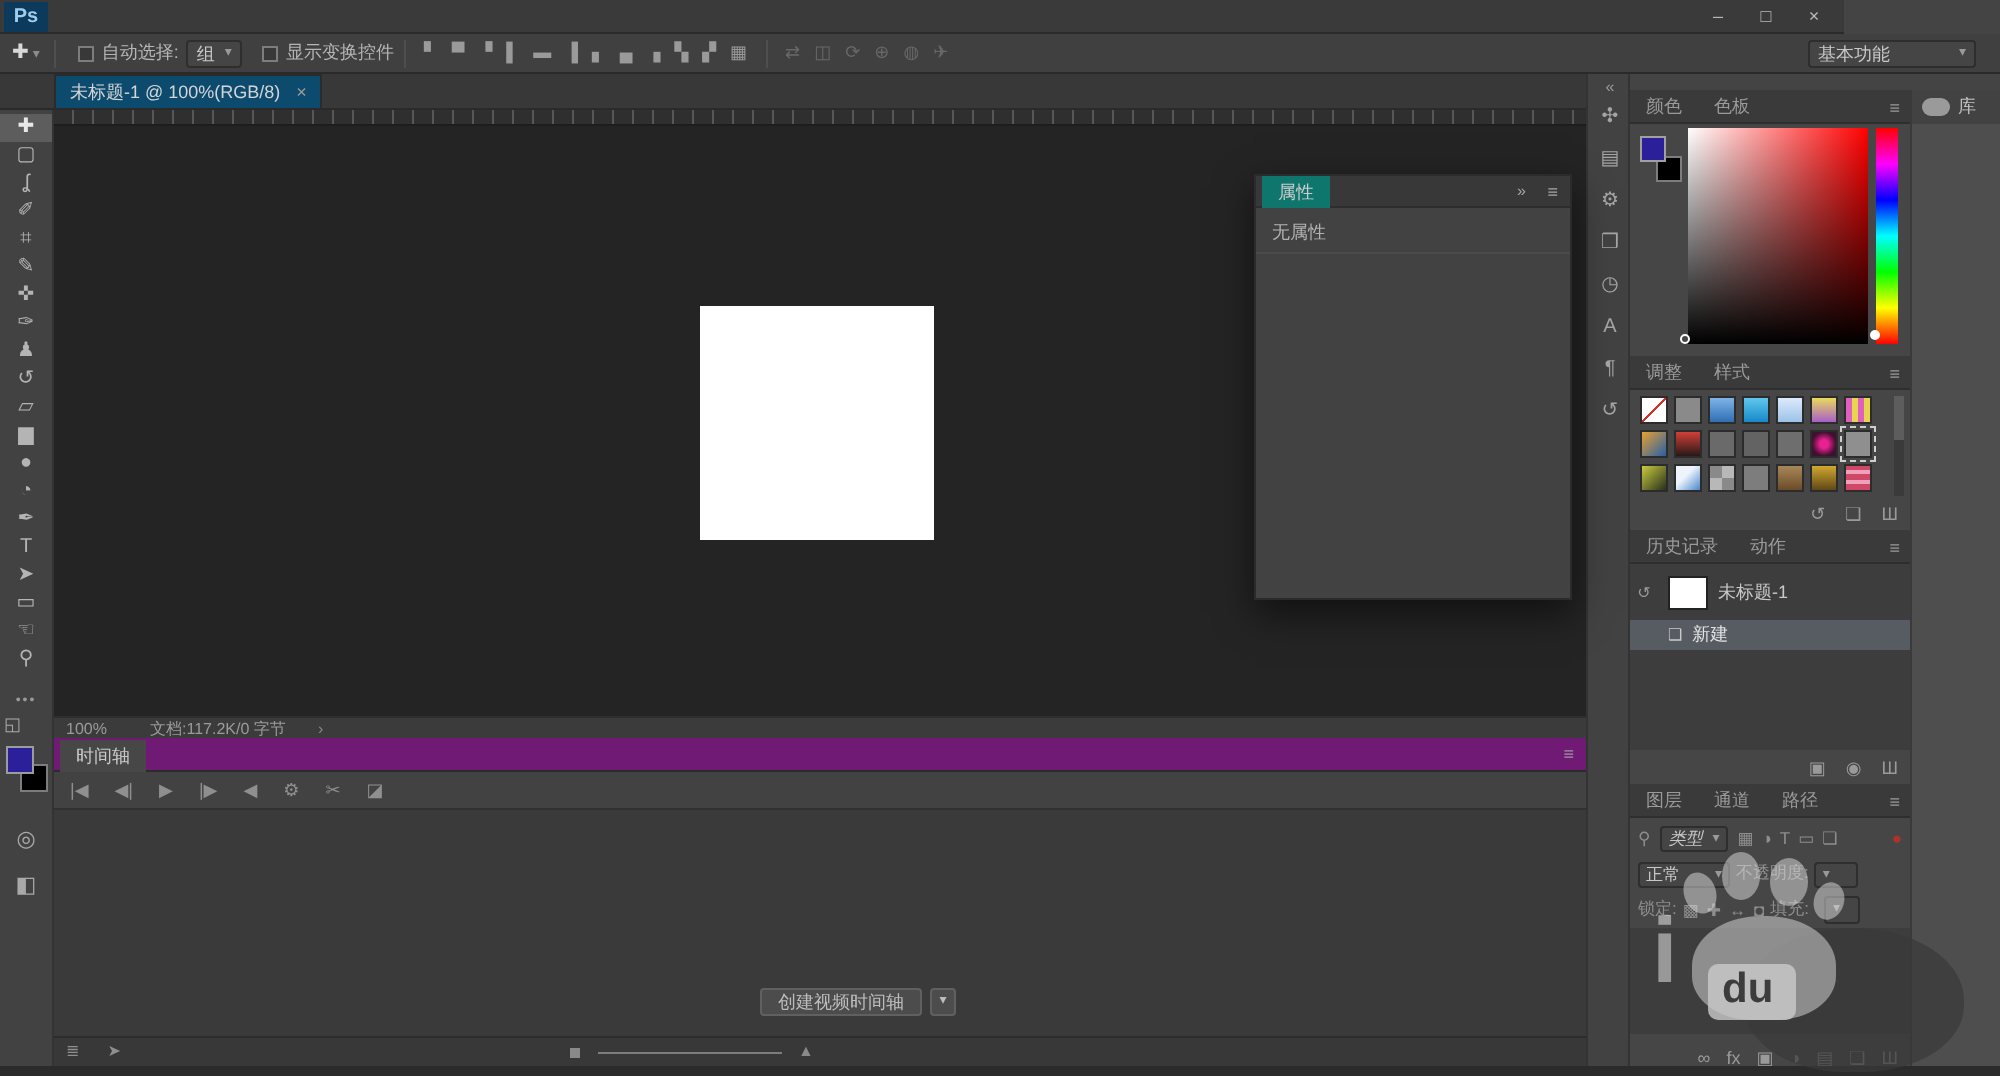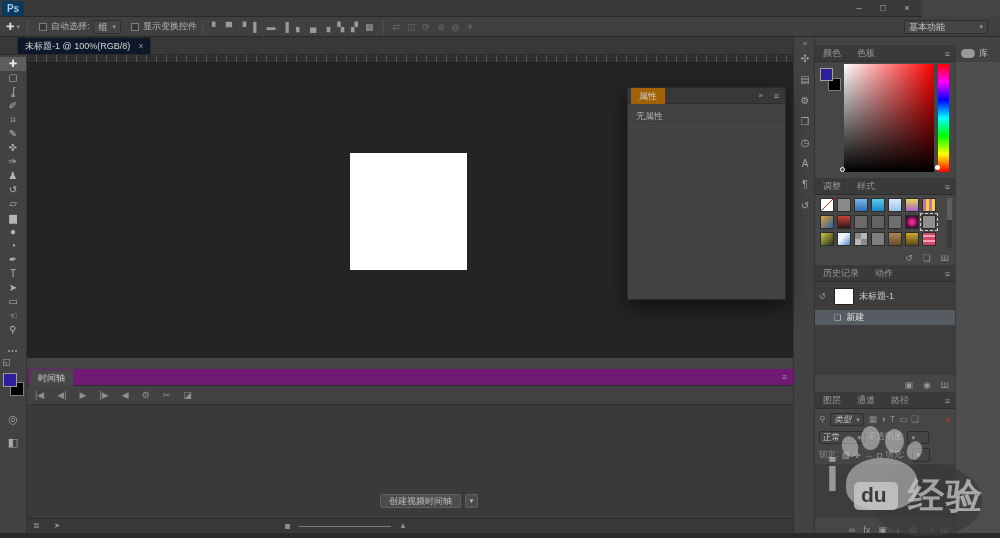--- a/index.html
+++ b/index.html
@@ -21,21 +21,21 @@
   .dd { background:#454545; border:1px solid #2e2e2e; border-radius:2px; height:14px; line-height:12px; padding:0 4px; color:#c8c8c8; display:inline-flex; align-items:center; gap:5px; margin:0 4px; }
   .dd .car { font-size:7px; color:#999; }
   #tool-badge { margin-left:6px; color:#d8d8d8; font-size:10px; }
   #tool-badge-car { font-size:7px; color:#8b8b8b; margin:0 2px; }
   .icon-row { display:flex; gap:7px; margin:0 4px; }
   .icon-row span { font-size:9px; color:#9a9a9a; }
   .icon-row.dimset span { color:#686868; }
   #workspace-dd { margin-left:auto; margin-right:12px; width:84px; justify-content:space-between; }
 
   #tabbar { left:0; top:37px; width:793px; height:18px; background:#383838; border-bottom:1px solid #2a2a2a; display:flex; align-items:flex-end; }
-  #doc-tab { margin-left:17px; background:#0f172a; color:#d5d5d5; font-size:9px; height:17px; line-height:17px; padding:0 7px; display:flex; gap:8px; align-items:center; border:1px solid #2b2b2b; border-bottom:none; }
+  #doc-tab { margin-left:27px; background:#0c4a6e; color:#d5d5d5; font-size:9px; height:17px; line-height:17px; padding:0 7px; display:flex; gap:8px; align-items:center; border:1px solid #2b2b2b; border-bottom:none; }
   #doc-tab .x { color:#9a9a9a; font-size:9px; }
 
   
   #leftcol { left:0; top:55px; width:27px; height:478px; background:#424242; border-right:1px solid #333; }
   #tool-list { position:absolute; left:0; top:2px; width:26px; display:flex; flex-direction:column; }
   #tool-list span { height:14px; line-height:14px; text-align:center; font-size:10px; color:#b4b4b4; }
   #tool-list span.selected { background:#5d5d5d; color:#e8e8e8; }
   #more-tools { left:0; top:292px; width:26px; text-align:center; color:#9a9a9a; font-size:7px; letter-spacing:1px; }
   #mini-swap { left:2px; top:302px; font-size:9px; color:#a9a9a9; }
   #big-fg { left:3px; top:318px; width:14px; height:14px; border:1px solid #9c9c9c; z-index:3; }
@@ -131,21 +131,21 @@
 
   
   #lib-col { left:955px; top:45px; width:45px; height:493px; background:#4e4e4e; border-left:1px solid #3a3a3a; }
   #lib-head { position:absolute; left:0; top:0; width:45px; height:17px; background:#424242; display:flex; align-items:center; gap:4px; padding-left:5px; }
   #lib-logo { width:14px; height:9px; background:#9a9a9a; border-radius:5px; }
   #lib-label { color:#c2c2c2; font-size:9px; }
 
   
   #props { left:627px; top:87px; width:159px; height:213px; background:#424242; border:1px solid #2b2b2b; box-shadow:0 7px 18px rgba(0,0,0,.55); z-index:40; }
   #props-head { position:absolute; left:0; top:0; width:157px; height:16px; background:#383838; border-bottom:1px solid #2d2d2d; }
-  #props-tab { position:absolute; left:3px; top:0; height:16px; line-height:16px; background:#a16207; color:#cccccc; font-size:9px; padding:0 8px; }
+  #props-tab { position:absolute; left:3px; top:0; height:16px; line-height:16px; background:#0f766e; color:#cccccc; font-size:9px; padding:0 8px; }
   #props-coll { position:absolute; right:22px; top:3px; color:#a5a5a5; font-size:8px; }
   #props-menu { position:absolute; right:6px; top:3px; color:#a5a5a5; font-size:9px; }
   #props-empty { position:absolute; left:8px; top:22px; color:#b2b2b2; font-size:9px; }
   #props-div { position:absolute; left:0; top:38px; width:157px; height:1px; background:#4b4b4b; }
 
   
   #watermark { left:820px; top:420px; width:180px; height:118px; z-index:90; pointer-events:none; opacity:.8; }
   .wm-light { background:rgba(225,225,225,.62); position:absolute; }
   #wm-i { position:absolute; left:6px; top:28px; color:rgba(235,235,235,.66); font-size:46px; font-weight:bold; }
   #wm-toe1 { left:22px; top:16px; width:16px; height:21px; border-radius:50%; transform:rotate(-18deg); }
@@ -252,20 +252,25 @@
     <div class="abs" id="big-bg" style="background: rgb(0, 0, 0);"></div>
     <div class="abs" id="quickmask-icon">◎</div>
     <div class="abs" id="screenmode-icon">◧</div>
   </div>
 
   <div class="abs" id="canvas">
     <div class="abs" id="ruler-top"></div>
     <div class="abs" id="doc-white"></div>
   </div>
 
+  <div class="abs" id="statusbar">
+    <span class="abs" id="status-zoom">100%</span>
+    <span class="abs" id="status-doc">文档:117.2K/0 字节</span>
+    <span class="abs" id="status-arrow">›</span>
+  </div>
 
   <div class="abs" id="timeline">
     <div id="tl-tabs">
       <span id="tl-tab">时间轴</span>
       <span id="tl-menu">≡</span>
     </div>
     <div id="tl-controls">
         <span>|◀</span>
         <span>◀|</span>
         <span>▶</span>
@@ -463,17 +468,16 @@
   <div class="abs" id="watermark">
     <span id="wm-i">i</span>
     <span class="wm-light abs" id="wm-toe1"></span>
     <span class="wm-light abs" id="wm-toe2"></span>
     <span class="wm-light abs" id="wm-toe3"></span>
     <span class="wm-light abs" id="wm-toe4"></span>
     <span id="wm-dark"></span>
     <span class="wm-light abs" id="wm-pad"></span>
     <span id="wm-dubox"></span>
     <span id="wm-du">du</span>
-    <span id="wm-text">经验</span>
   </div>
 
   <div class="abs" id="bottom-edge"></div>
 </div>
 
 </body></html>

